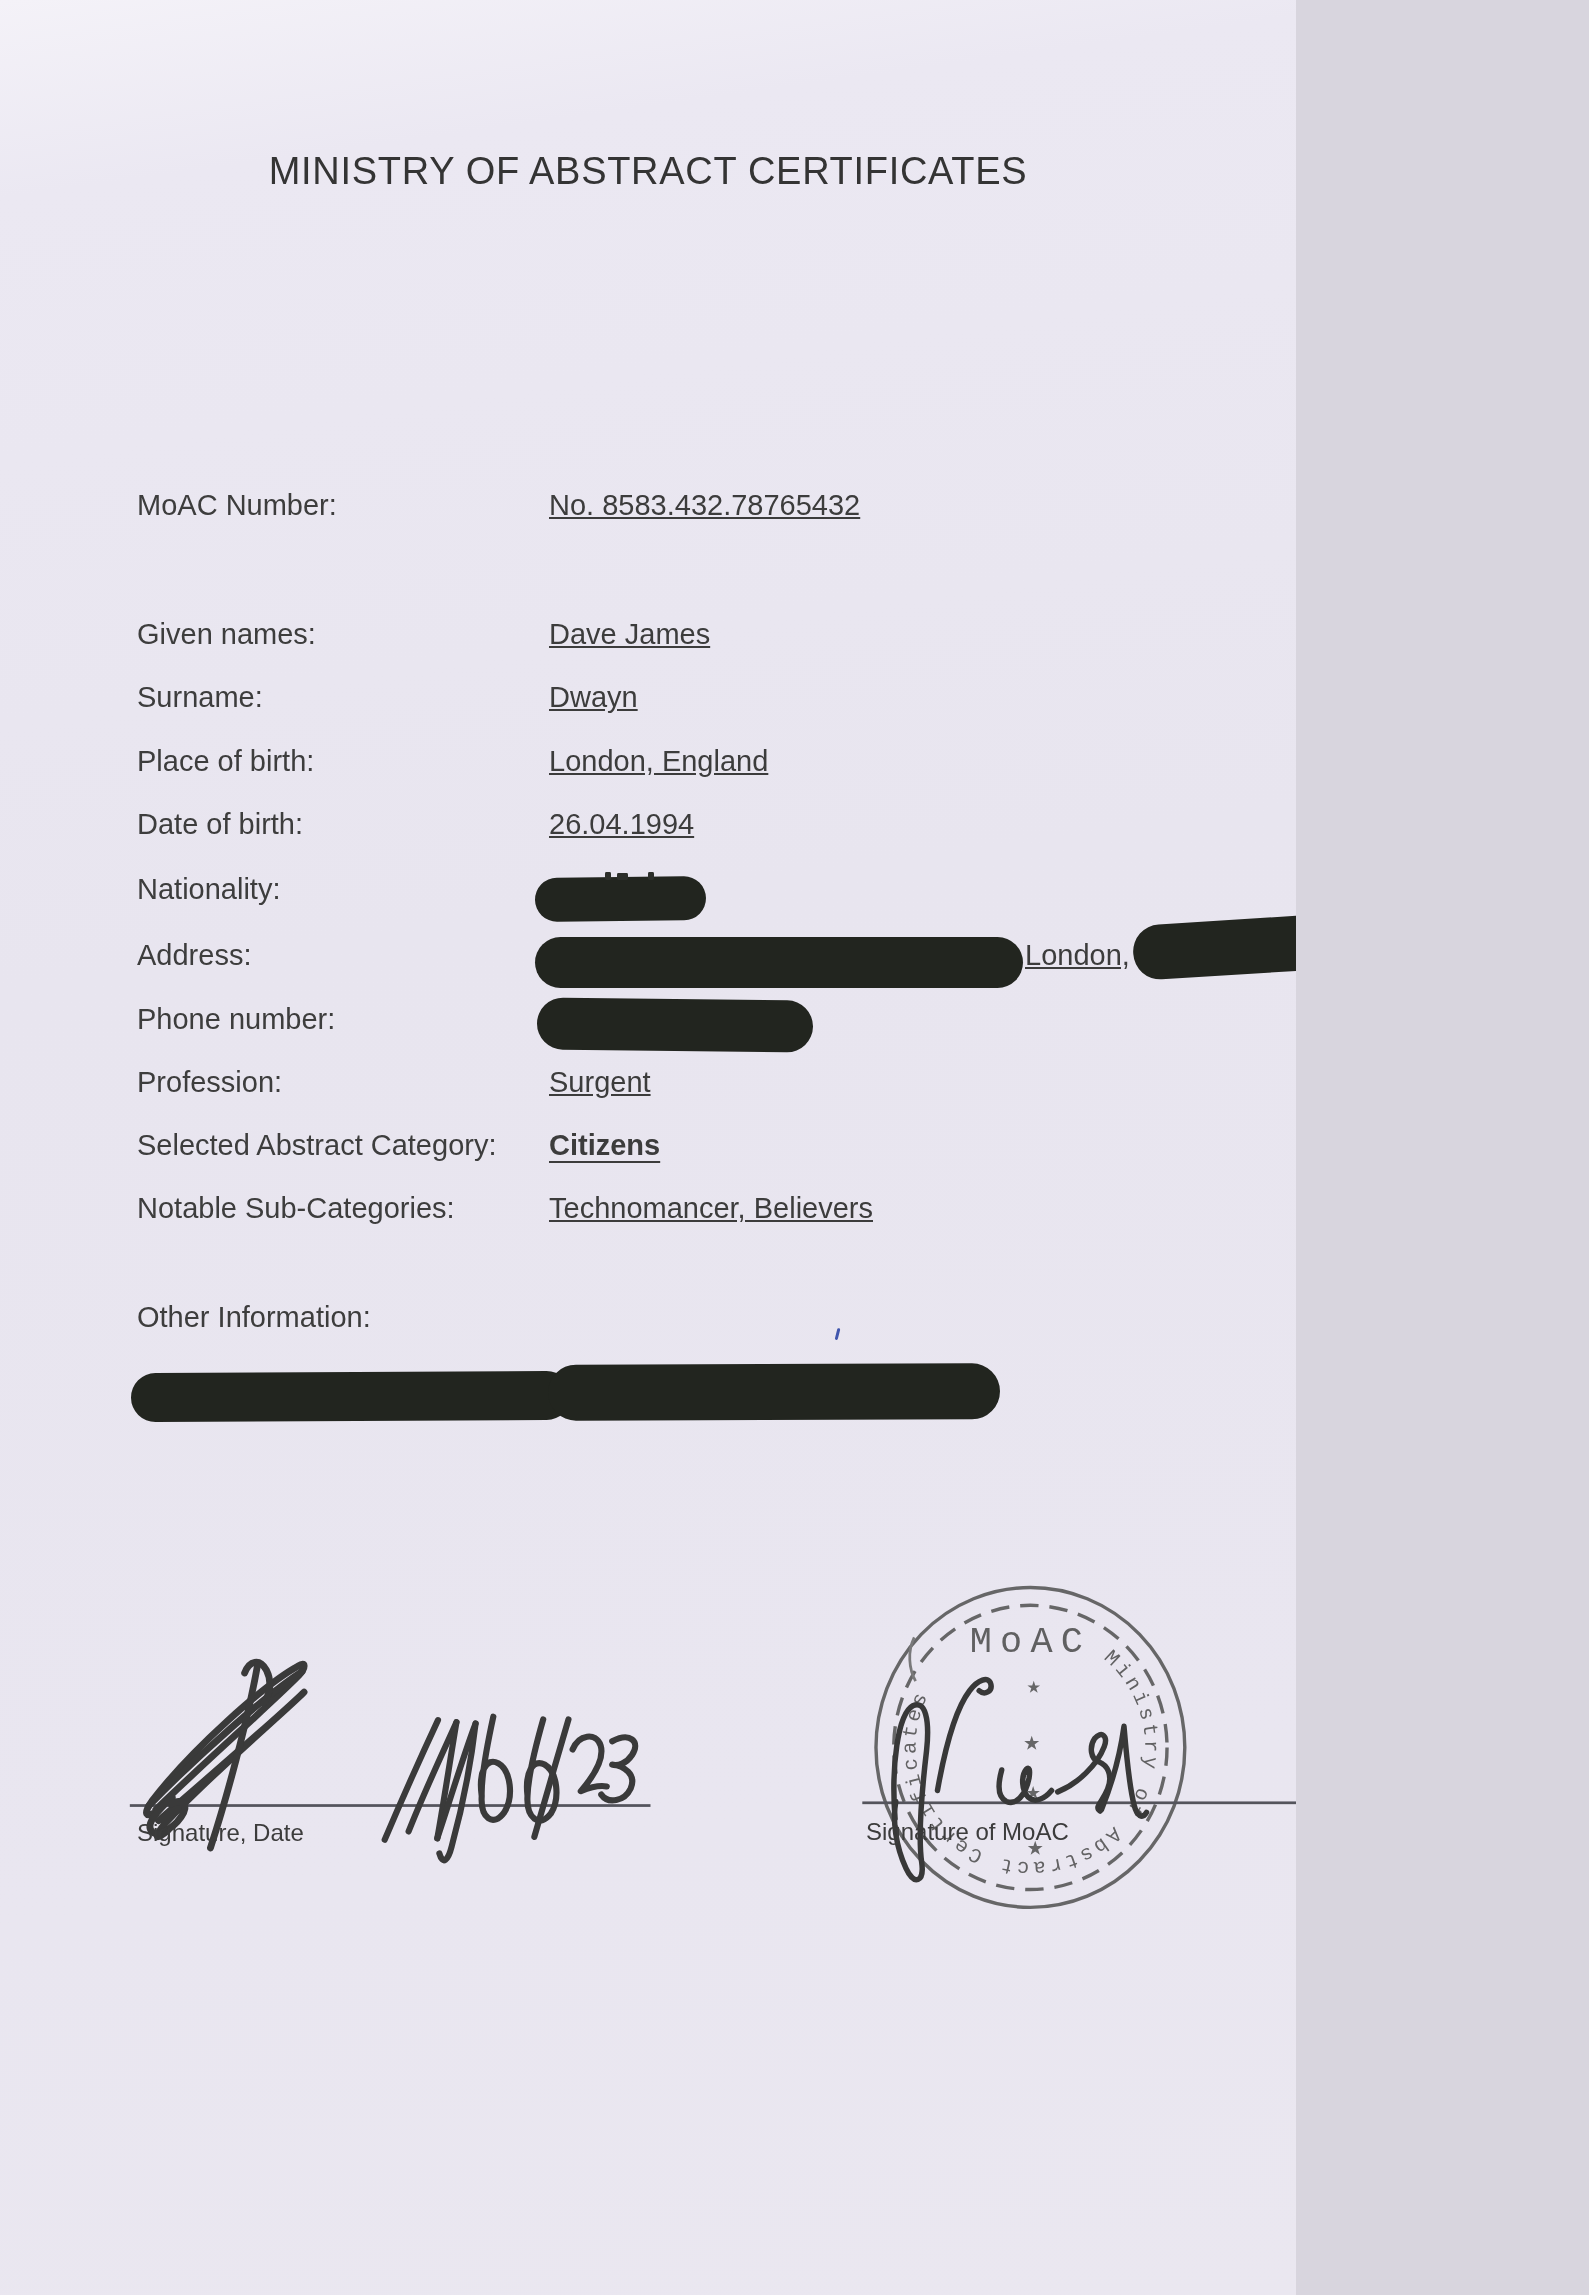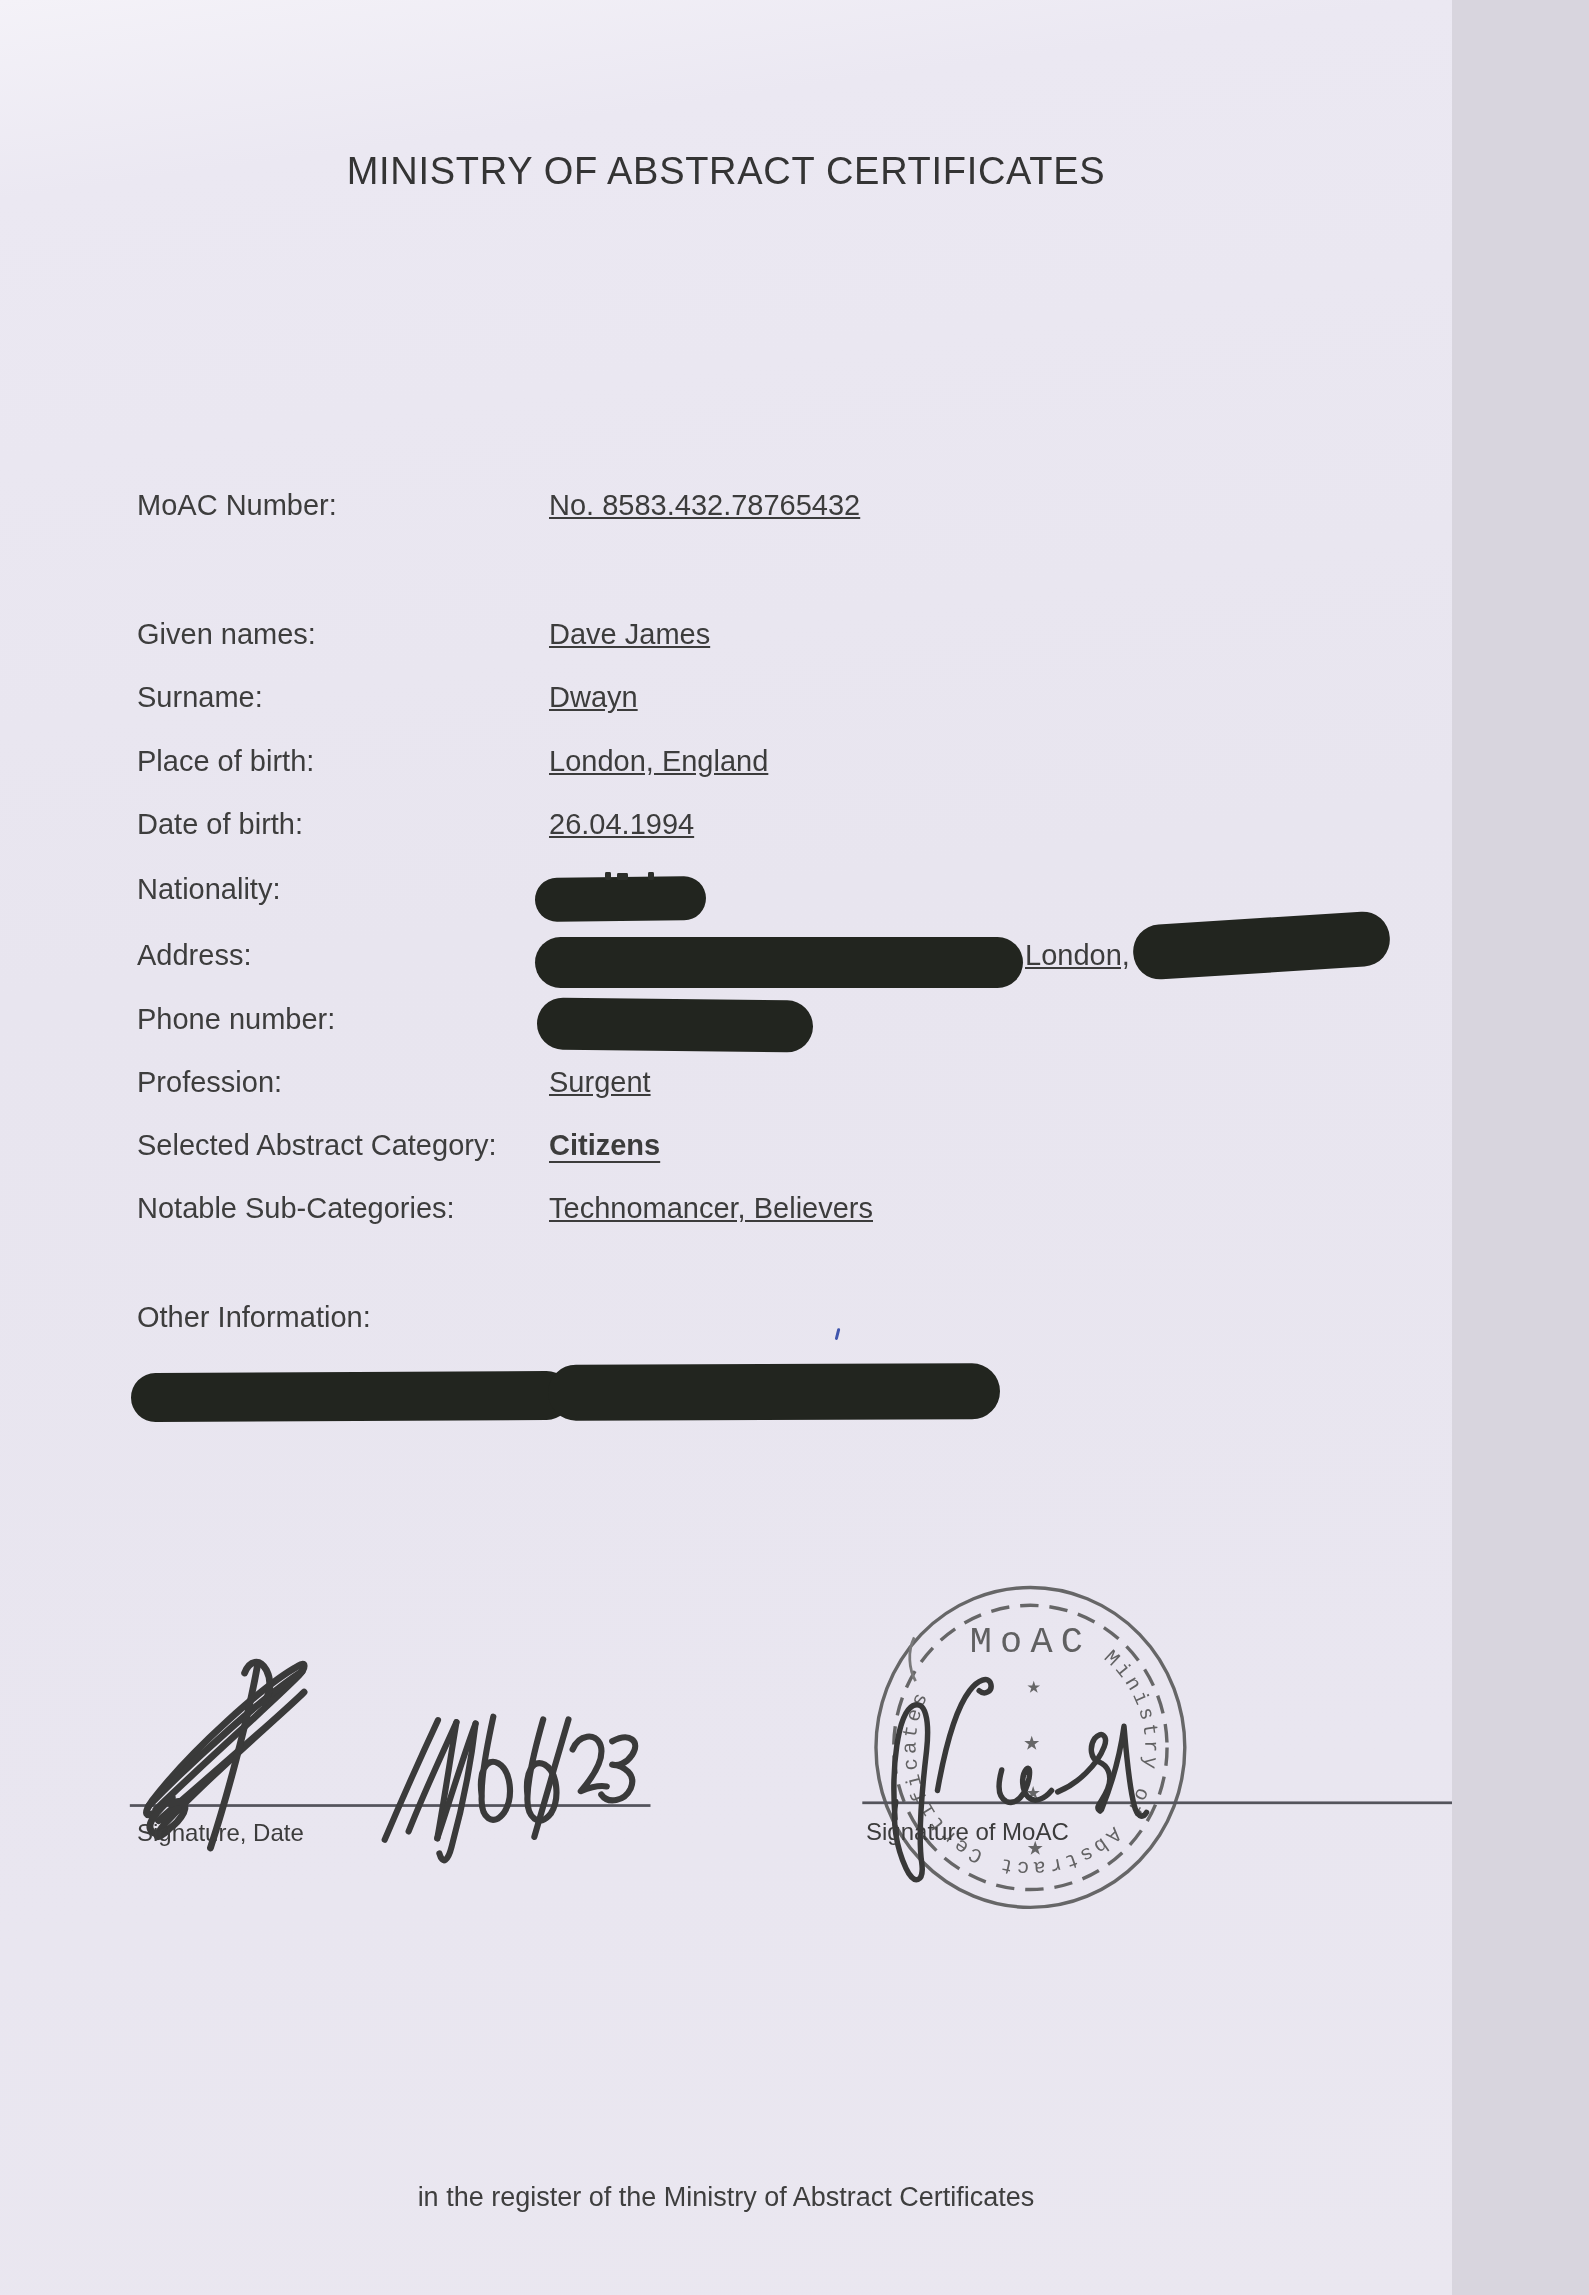--- a/index.html
+++ b/index.html
@@ -1,17 +1,17 @@
 <!DOCTYPE html>
 <html style="font-size:11px"><head>
 <meta charset="utf-8">
 <style>
   html,body{margin:0;padding:0;background:#d8d5de;}
   .page{
-    position:relative;width:1452px;height:2295px;overflow:hidden;
+    position:relative;width:1296px;height:2295px;overflow:hidden;
     background:#e8e5ef;
     background-image:linear-gradient(172deg,#f4f2f8 0%,#ebe8f2 8%,#e8e5ef 40%,#e9e6f0 78%,#eae7f0 100%);
     font-family:"Liberation Sans","DejaVu Sans",sans-serif;color:#3d3d3d;
   }
   .title{
     position:absolute;top:150px;left:0;width:100%;text-align:center;
     font-size:38px;letter-spacing:0.7px;color:#343434;white-space:nowrap;
   }
   .lbl{position:absolute;left:137px;font-size:29px;white-space:nowrap;text-align:right;}
   .val{position:absolute;left:549px;font-size:29px;white-space:nowrap;color:#3c3c3c;text-decoration:underline;}
@@ -121,16 +121,15 @@
       <path d="M 1372 2620 C 1383 2558 1399 2500 1419 2474 C 1431 2458 1447 2452 1450 2464 C 1453 2475 1441 2481 1433 2474"></path>
       <path d="M 1466 2590 C 1460 2612 1460 2630 1473 2636 C 1487 2642 1501 2627 1506 2602 C 1508 2590 1506 2584 1502 2589 C 1494 2599 1495 2620 1505 2630 C 1515 2639 1529 2632 1539 2620"></path>
       <path d="M 1548 2622 C 1578 2610 1606 2582 1616 2556 C 1622 2540 1612 2532 1602 2544 C 1594 2556 1596 2574 1608 2578 C 1621 2583 1629 2598 1621 2618 C 1613 2638 1601 2644 1610 2650"></path>
       <path d="M 1612 2648 C 1630 2604 1640 2562 1645 2526 C 1648 2562 1652 2612 1660 2642 C 1664 2658 1672 2662 1678 2652"></path>
     </g>
   </svg>
 
   <div class="siglabel" style="left:137px;top:1819px">Signature, Date</div>
   <div class="siglabel" style="left:866px;top:1818px">Signature of MoAC</div>
 
-  <div class="footer" style="top:2182px">in the register of the Ministry of Abstract Certificates</div>
 
 </div>
 
 
 </body></html>

